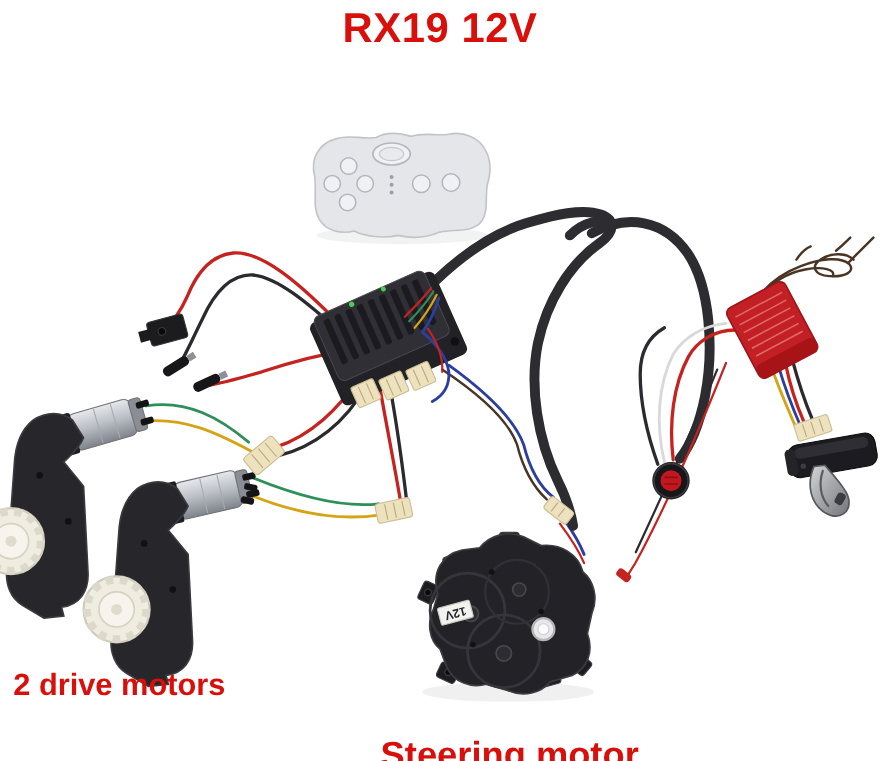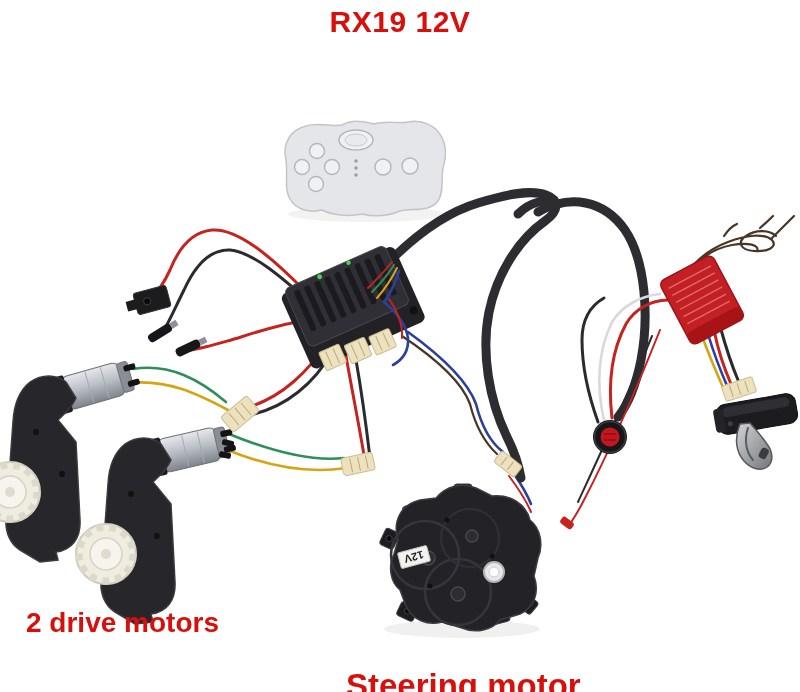--- a/index.html
+++ b/index.html
@@ -8,23 +8,23 @@
     --wire-yellow:#d3a515; --wire-blue:#2b3f9e; --wire-brown:#4a3524;
     --wire-white:#d9d9d9; --cable-black:#2c2c31; --connector-cream:#ede2bd;
     --module-body:#2f2f35; --remote-body:#e5e6e9; --red-module:#c32026;
     --motor-silver:#c3c6cc; --gearbox-black:#26262b; --gear-white:#efece0;
   }
   html,body{margin:0;padding:0}
   body{width:800px;height:692px;background:var(--background);
        font-family:"Liberation Sans",sans-serif;position:relative;overflow:hidden}
   .stage{position:absolute;left:0;top:0}
   .lbl{position:absolute;color:var(--label-red);font-weight:700;line-height:1.12;white-space:nowrap}
-  #title{top:5px;left:0;right:0;text-align:center;font-size:30px;letter-spacing:.5px}
+  #title{top:5px;left:0;right:0;text-align:center;font-size:38px;letter-spacing:.5px}
   #lbl-drive{left:2px;top:607px;font-size:28px}
-  #lbl-drive .l1{margin-left:24px}
+  #lbl-drive .l1{margin-left:10px}
   #lbl-drive .l2{font-size:30px}
   #lbl-steer{left:346px;top:668px;font-size:33px}
   .w{fill:none;stroke-linecap:round;stroke-linejoin:round}
   .red{stroke:var(--wire-red);stroke-width:3}
   .blk{stroke:var(--wire-black);stroke-width:3}
   .grn{stroke:var(--wire-green);stroke-width:2.6}
   .yel{stroke:var(--wire-yellow);stroke-width:2.6}
   .blu{stroke:var(--wire-blue);stroke-width:2.6}
   .brn{stroke:var(--wire-brown);stroke-width:2.2}
   .wht{stroke:var(--wire-white);stroke-width:2.6}

